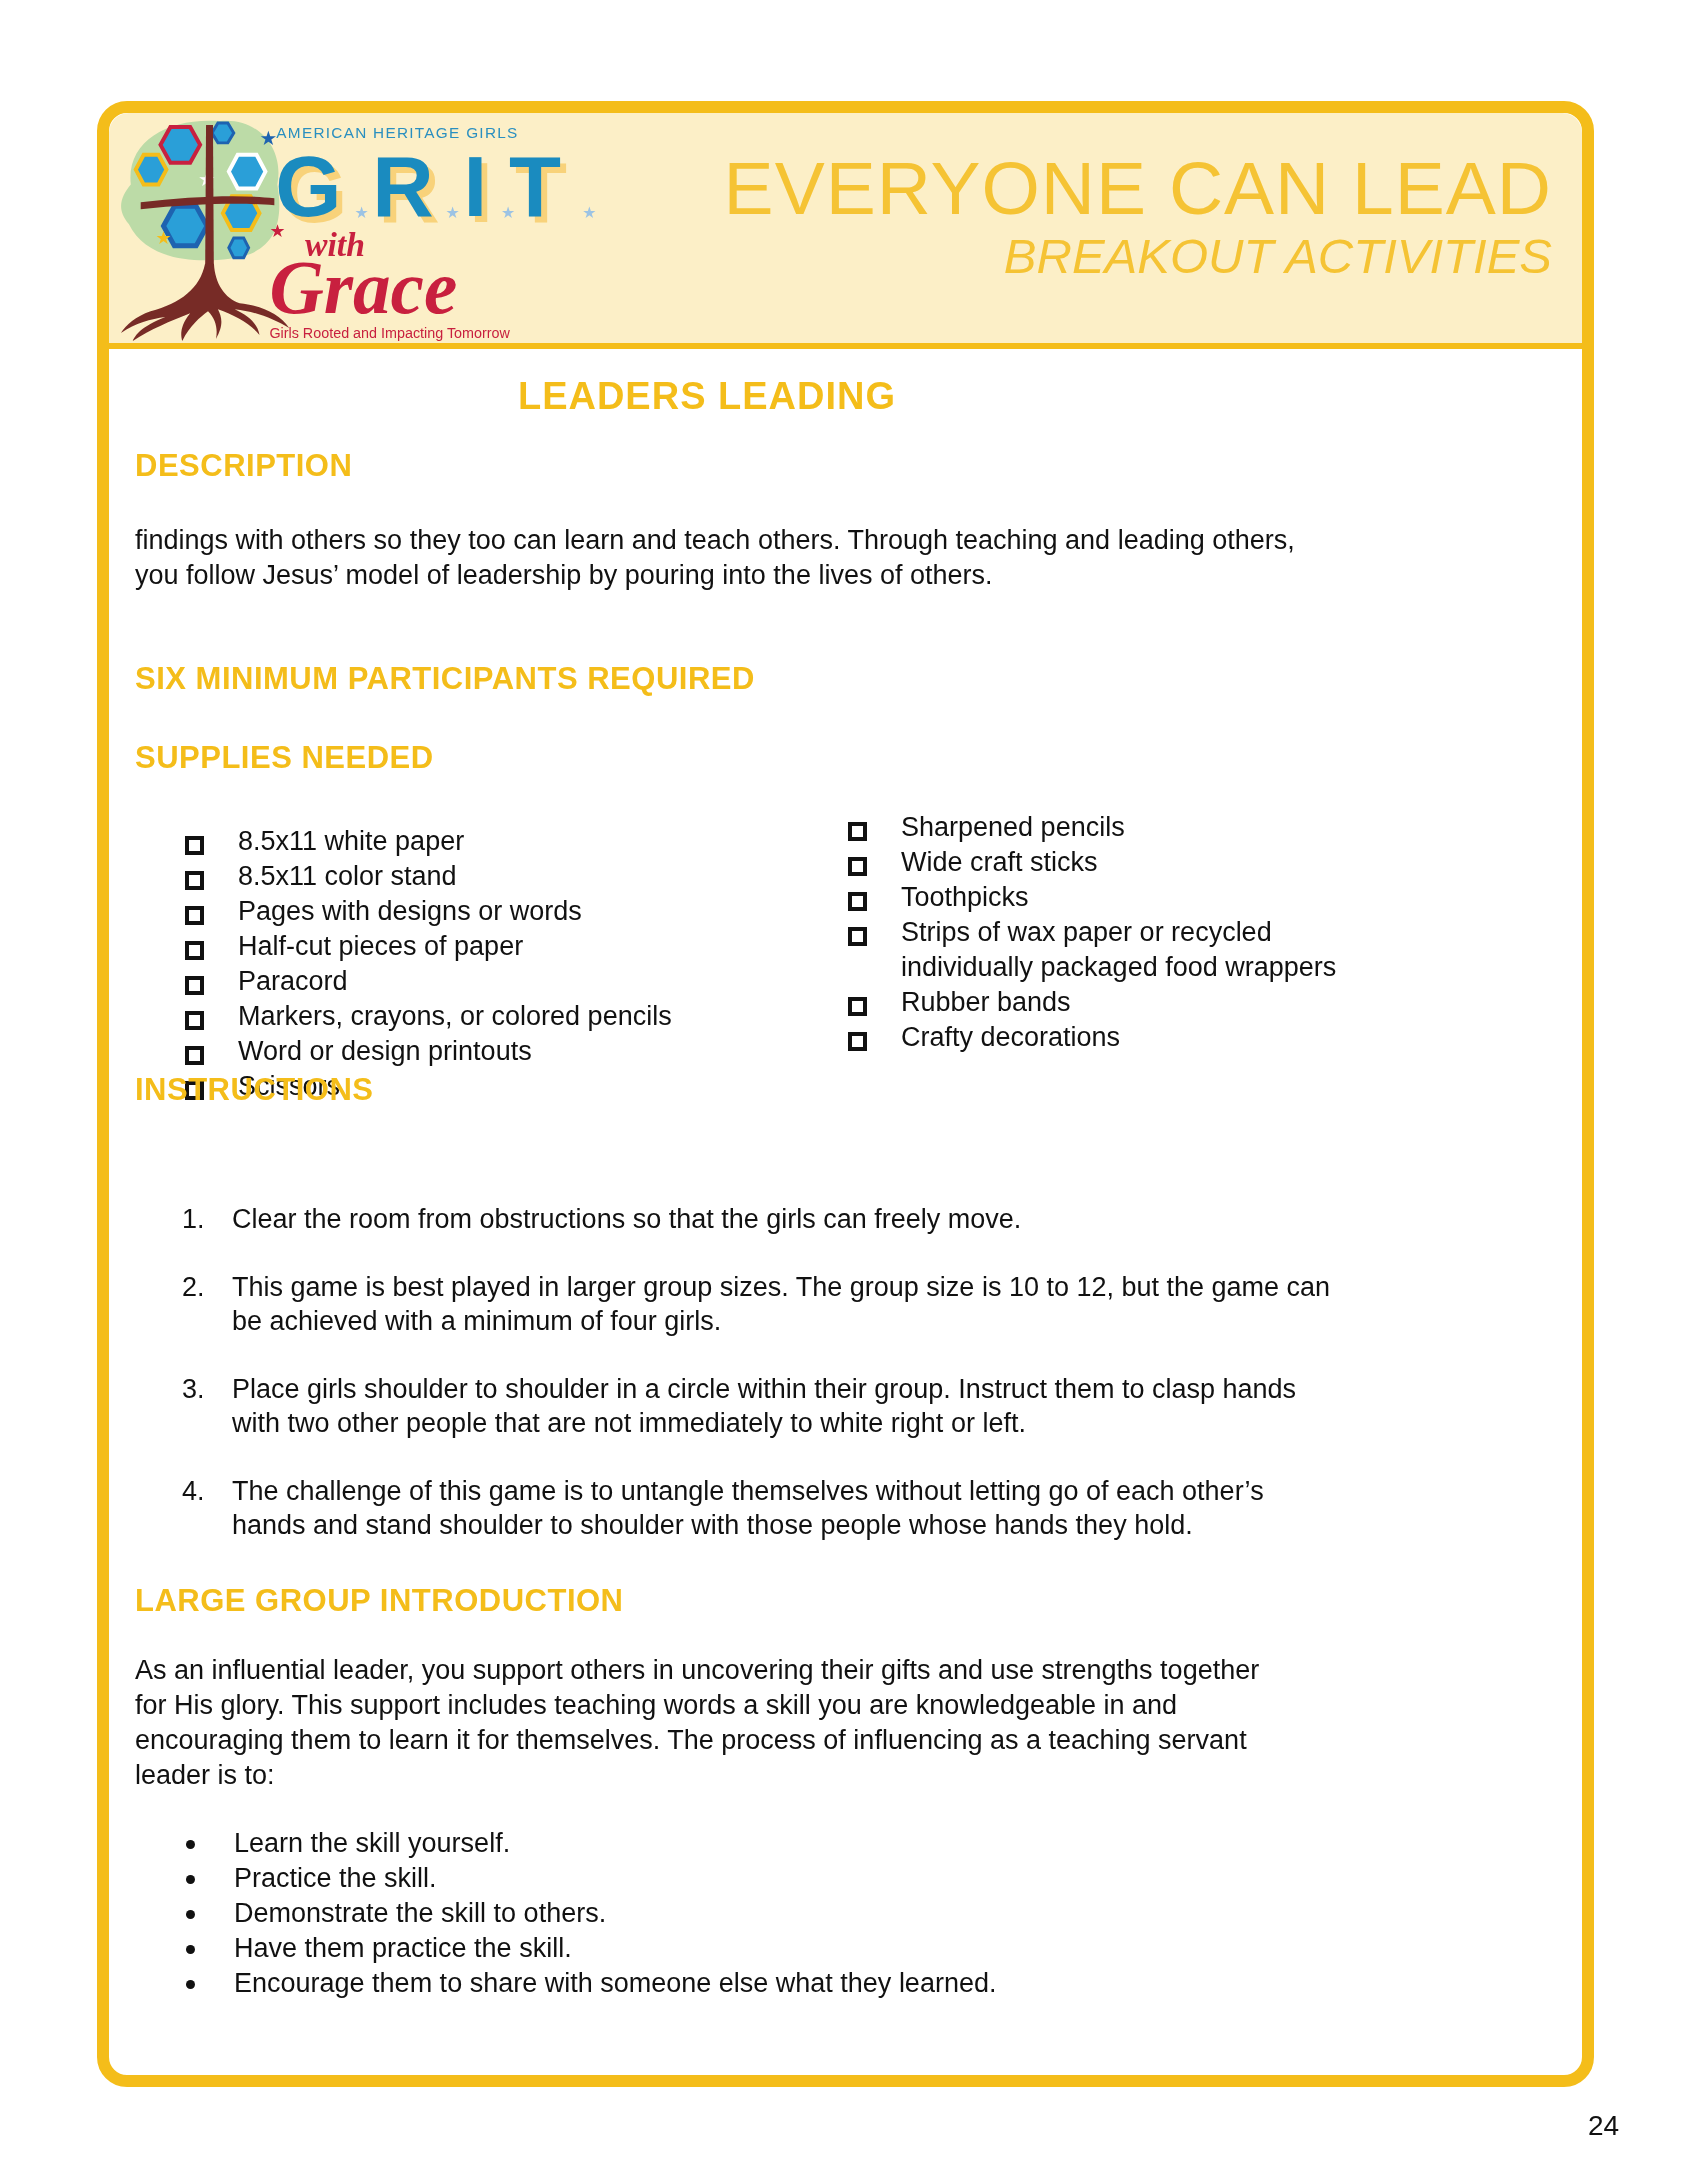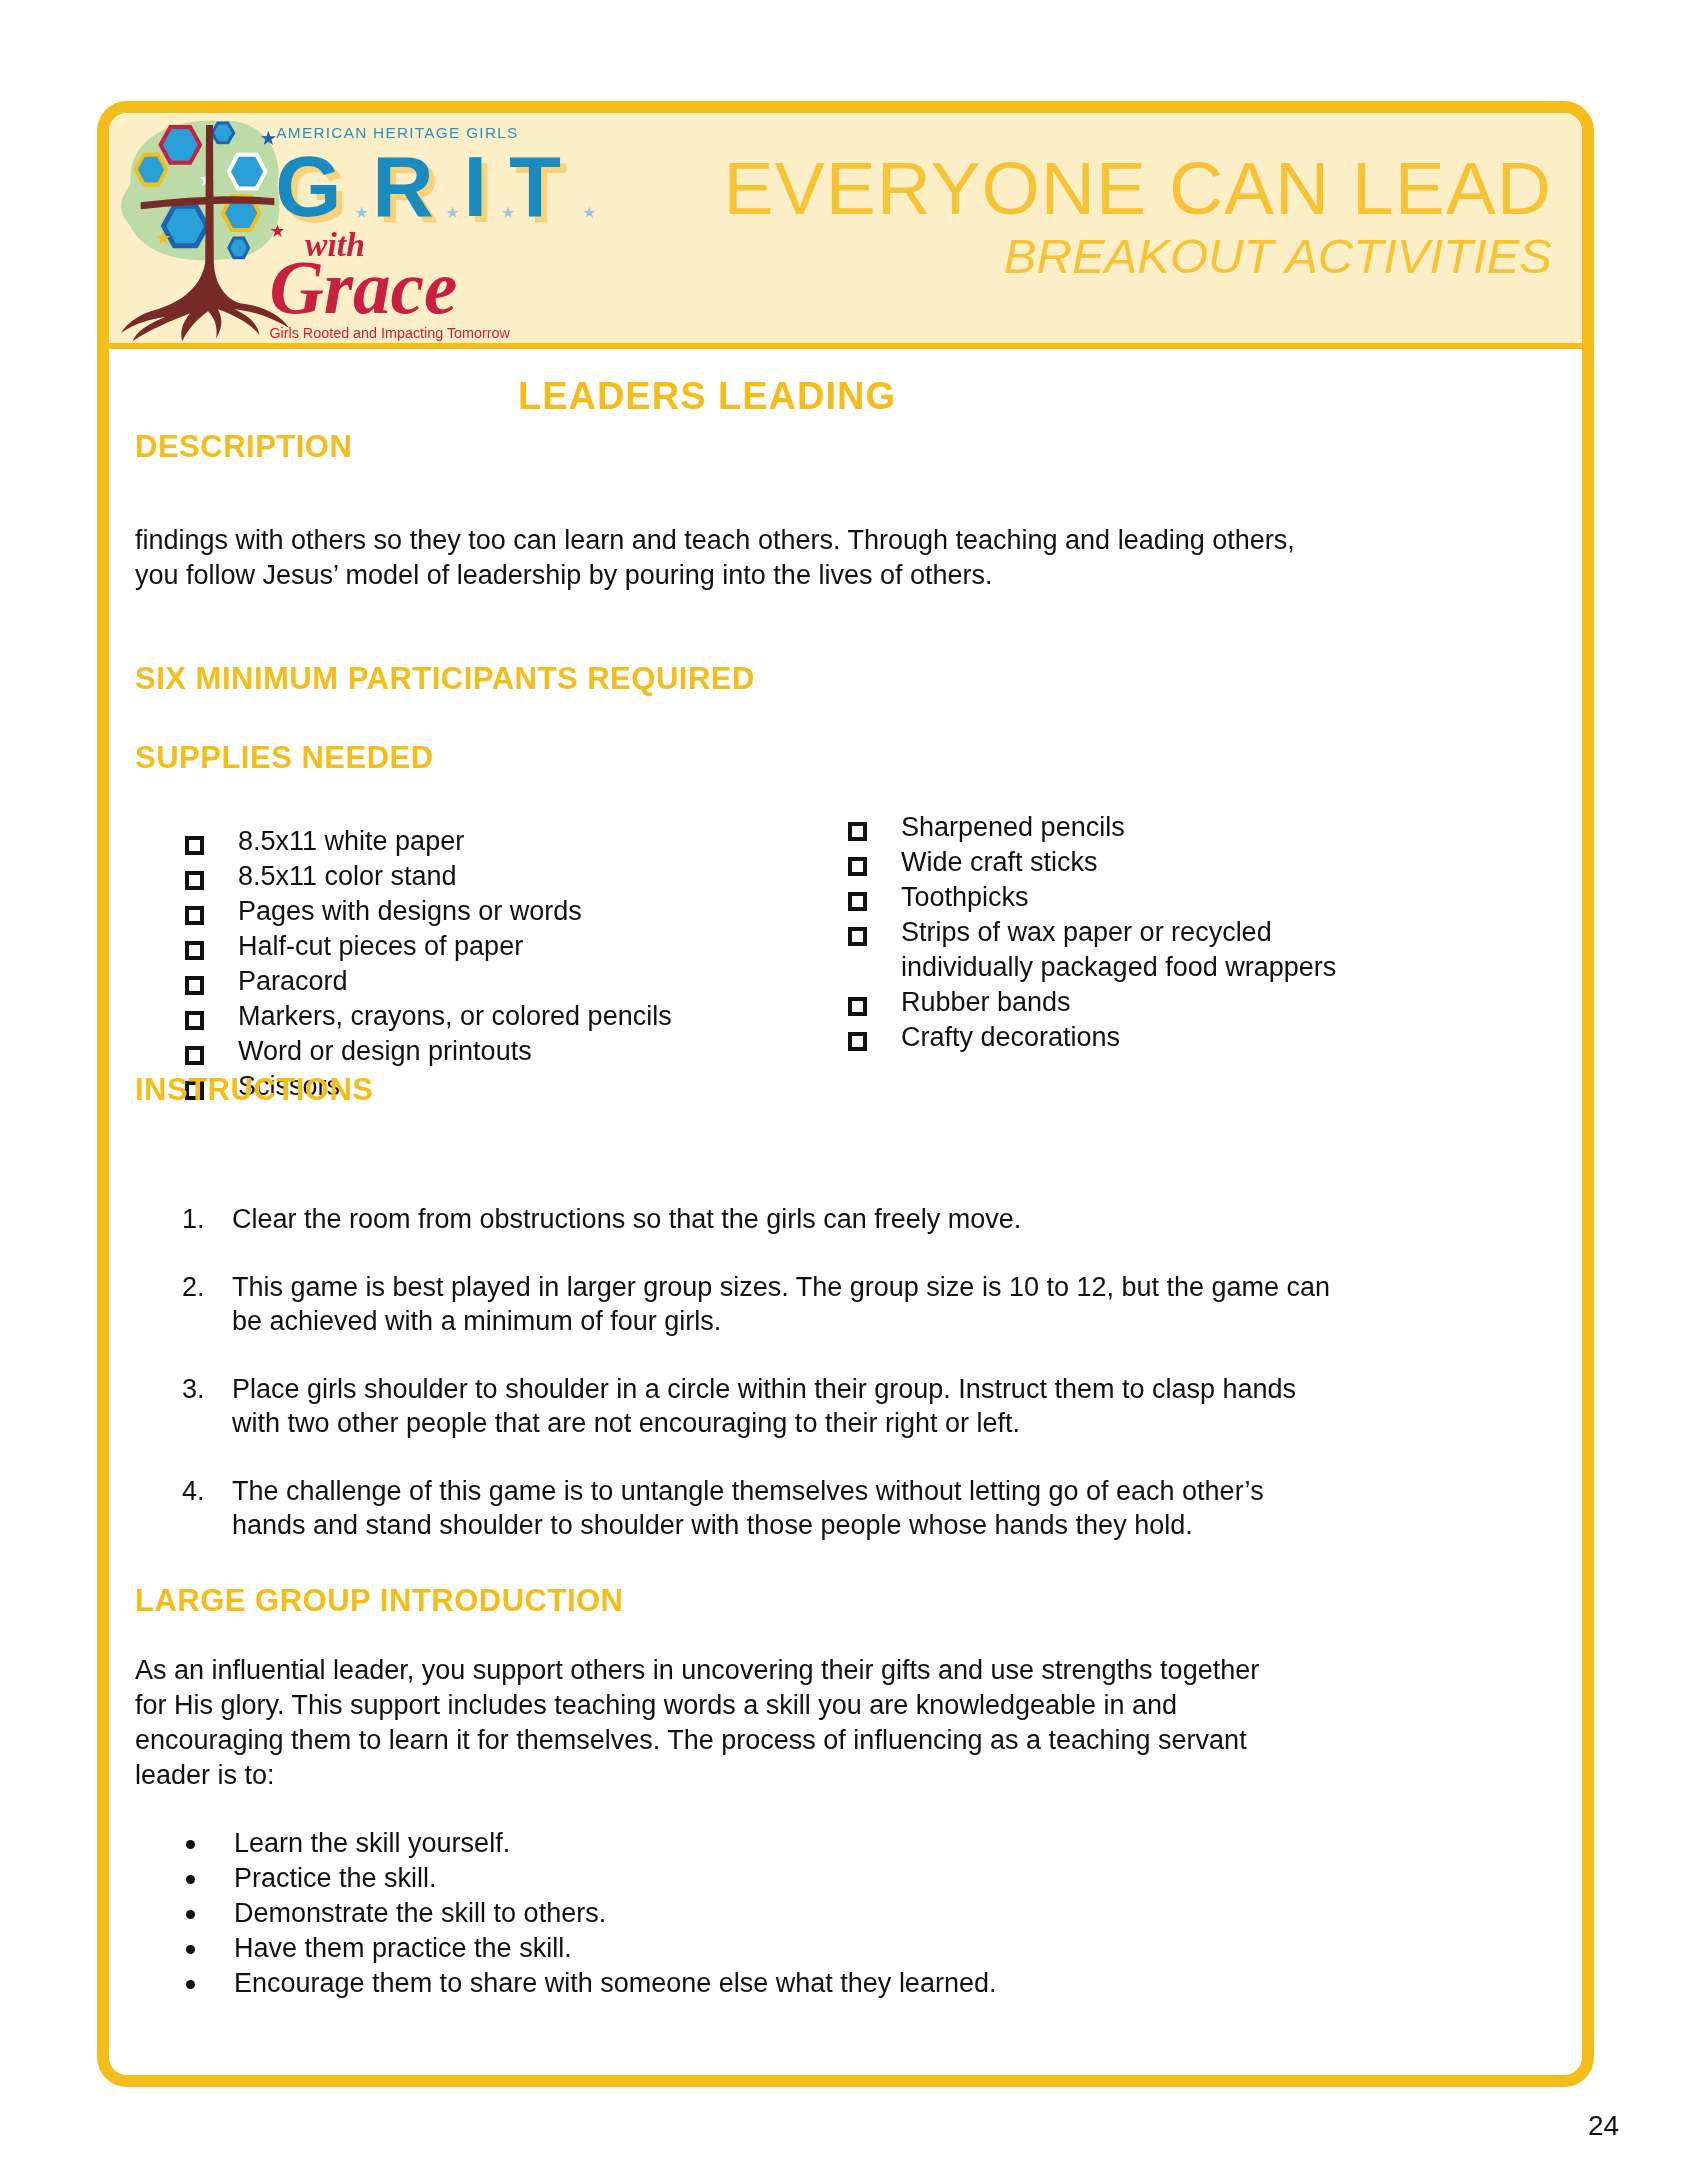--- a/index.html
+++ b/index.html
@@ -84,21 +84,21 @@
     <text x="160" y="200" font-size="76" font-style="italic" font-weight="bold" fill="#C8203F" font-family="Liberation Serif, serif">Grace</text>
     <text x="160" y="225" font-size="14.5" fill="#C8203F" font-family="Liberation Sans, sans-serif">Girls Rooted and Impacting Tomorrow</text>
   </svg>
 </div>
 
 <div class="title">EVERYONE CAN LEAD</div>
 <div class="subtitle">BREAKOUT ACTIVITIES</div>
 
 <div class="activity-title">LEADERS LEADING</div>
 
-<div class="h2" style="top:429px;">DESCRIPTION</div>
+<div class="h2" style="top:448px;">DESCRIPTION</div>
 <div class="para" style="top:523px;">
   <div>findings with others so they too can learn and teach others. Through teaching and leading others,</div>
   <div>you follow Jesus’ model of leadership by pouring into the lives of others.</div>
 </div>
 
 <div class="h2" style="top:661px;">SIX MINIMUM PARTICIPANTS REQUIRED</div>
 
 <div class="h2" style="top:740px;">SUPPLIES NEEDED</div>
 
 <div class="checklist" style="left:185px; top:824px;">
@@ -129,21 +129,21 @@
     <div>Clear the room from obstructions so that the girls can freely move.</div>
   </div>
   <div class="ol-item">
     <span class="ol-num">2.</span>
     <div>This game is best played in larger group sizes. The group size is 10 to 12, but the game can</div>
     <div>be achieved with a minimum of four girls.</div>
   </div>
   <div class="ol-item">
     <span class="ol-num">3.</span>
     <div>Place girls shoulder to shoulder in a circle within their group. Instruct them to clasp hands</div>
-    <div>with two other people that are not encouraging to their right or left.</div>
+    <div>with two other people that are not immediately to white right or left.</div>
   </div>
   <div class="ol-item">
     <span class="ol-num">4.</span>
     <div>The challenge of this game is to untangle themselves without letting go of each other’s</div>
     <div>hands and stand shoulder to shoulder with those people whose hands they hold.</div>
   </div>
 </div>
 
 <div class="h2" style="top:1583px;">LARGE GROUP INTRODUCTION</div>
 <div class="para" style="top:1653px;">

